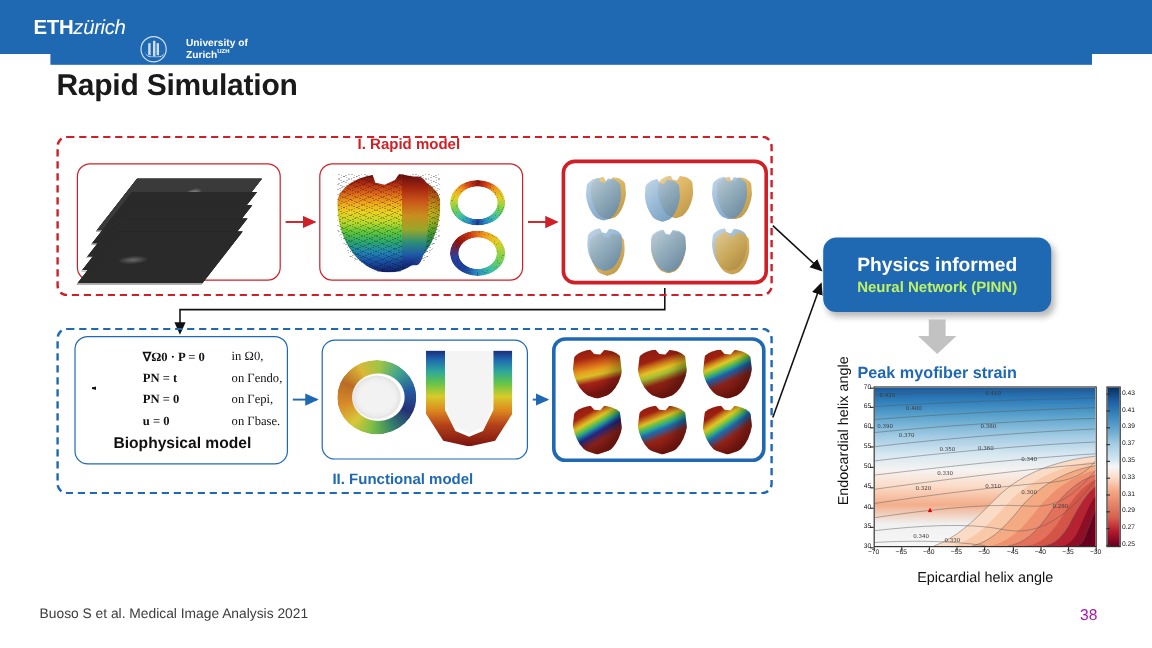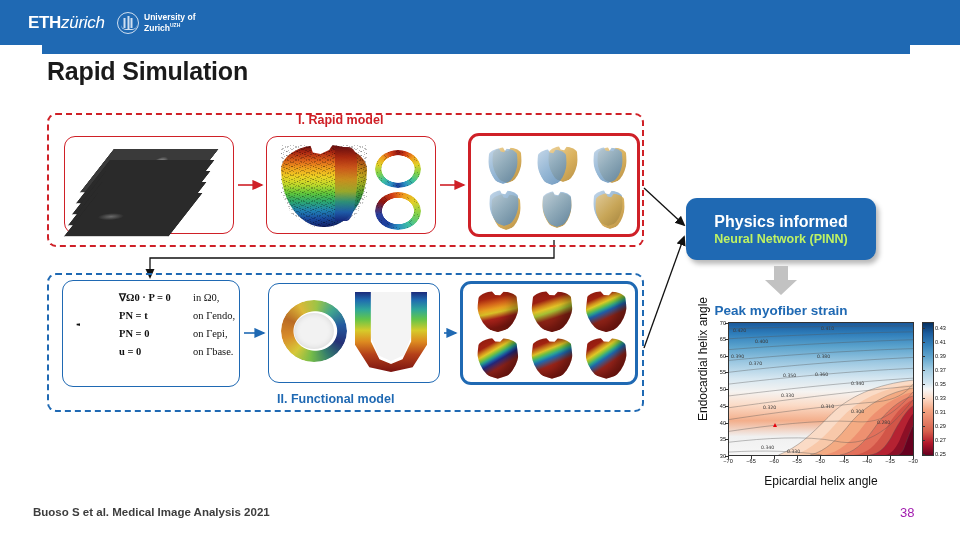--- a/index.html
+++ b/index.html
@@ -18,21 +18,21 @@
   }
   .header-notch {
     position:absolute; left:42px; top:45px; width:868px; height:9px; background:#1f69b3;
   }
   .eth-logo {
     position:absolute; left:28px; top:13px;
     color:#fff; font-size:17px; letter-spacing:-.3px; white-space:nowrap;
   }
   .eth-logo .eth { font-weight:bold; font-style:normal; }
   .eth-logo .zurich { font-style:italic; font-weight:400; }
-  .uzh-block { position:absolute; left:117px; top:12px; display:flex; align-items:center; gap:5px; }
+  .uzh-block { position:absolute; left:117px; top:30px; display:flex; align-items:center; gap:16px; }
   .uzh-seal {
     width:22px; height:22px; border-radius:50%;
     border:1.3px solid #cfdff0; position:relative; overflow:hidden;
   }
   .uzh-seal::before {
     content:""; position:absolute; left:50%; top:3px; transform:translateX(-50%);
     width:9px; height:13px;
     background:
       linear-gradient(#cfdff0,#cfdff0) no-repeat center/2px 13px,
       linear-gradient(#cfdff0,#cfdff0) no-repeat left/2px 10px,
@@ -330,21 +330,21 @@
   }
   .cbar-tick {
     position:absolute; left:263px; font-size:5.6px; color:#111;
     transform:translateY(-50%); white-space:nowrap;
   }
   .cbar-tickmark { position:absolute; left:250px; width:3px; height:1px; background:#333; }
 
   
   #footer-citation {
     position:absolute; left:33px; top:506px;
-    font-size:11.5px; font-weight:bold; color:#3d3d3d;
+    font-size:11.5px; font-weight:normal; color:#3d3d3d;
   }
   #page-number {
     position:absolute; left:900px; top:505px;
     font-size:13px; color:#a21caf;
   }
 </style>
 </head>
 <body>
 
 <div class="slide">
@@ -459,20 +459,21 @@
         <div class="eq-row">
           <span class="eq-lhs">PN = 0</span>
           <span class="eq-rhs">on Γepi,</span>
         </div>
         <div class="eq-row">
           <span class="eq-lhs">u = 0</span>
           <span class="eq-rhs">on Γbase.</span>
         </div>
       </div>
     </div>
+    <div class="eq-caption">Biophysical model</div>
   </div>
 
   <div class="panel blue-thin" id="strain3d-panel">
     <div class="lv-ring"></div>
     <div class="lv-ring-inner"></div>
     <div class="lv-long">
       <div class="wall"></div>
       <div class="cavity"></div>
     </div>
   </div>

